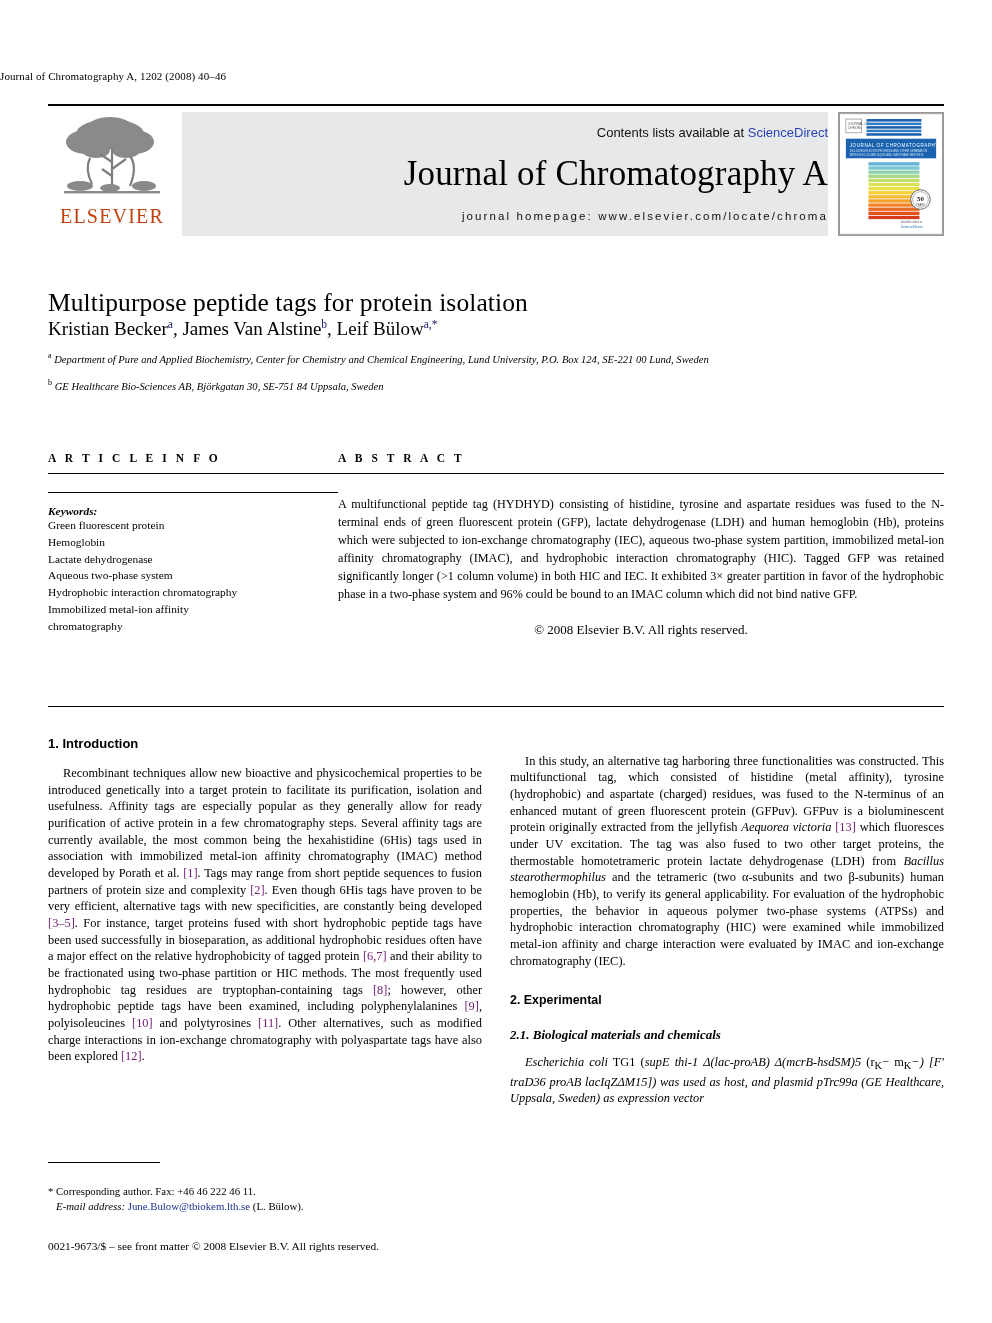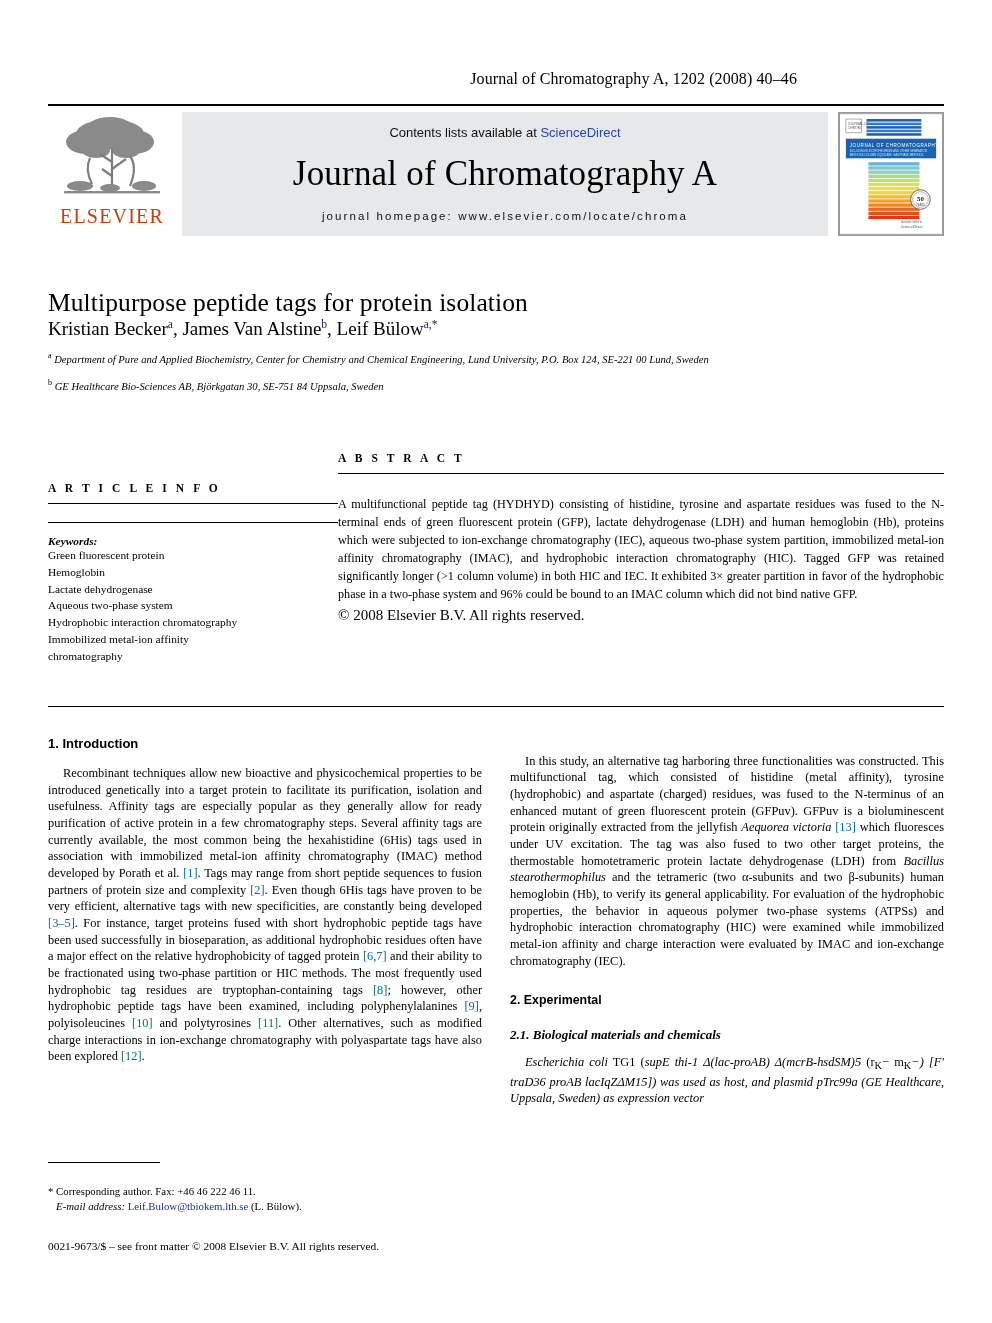--- a/index.html
+++ b/index.html
@@ -21,22 +21,22 @@
     height: 1323px;
     box-sizing: border-box;
   }
 
   
   .running-head {
     position: absolute;
     top: 70px;
     left: 0;
     width: 797px;
-    text-align: right;
-    font-size: 16px;
+    text-align: left;
+    font-size: 11px;
     font-family: "Liberation Serif", serif;
     letter-spacing: 0.1px;
   }
 
   
   .masthead {
     position: absolute;
     top: 104px;
     left: 48px;
     width: 896px;
@@ -70,21 +70,21 @@
     font-size: 20px;
     letter-spacing: 1.2px;
     color: #c2410c;
     margin-top: 1px;
   }
   .journal-band {
     flex: 1 1 auto;
     background: #e7e8ea;
     display: flex;
     flex-direction: column;
-    align-items: center;
+    align-items: flex-end;
     justify-content: center;
     margin: 0 10px 0 6px;
   }
   .contents-line {
     font-family: "Liberation Sans", sans-serif;
     font-size: 13px;
     color: #111;
     margin-top: 2px;
   }
   .contents-line .sd {
@@ -138,38 +138,38 @@
   
   .info-abstract { position: absolute; top: 452px; left: 48px; width: 896px; }
   .col-head {
     font-family: "Liberation Serif", serif;
     font-weight: bold;
     font-size: 11.5px;
     letter-spacing: 3.1px;
   }
   .rule { border-top: 1px solid #000; margin-top: 9px; }
   .ia-row { display: flex; flex-direction: row; }
-  .ia-left { width: 290px; flex: 0 0 290px; margin-top: 30px; }
+  .ia-left { width: 290px; flex: 0 0 290px; }
   .ia-right { flex: 1 1 auto; margin-left: 0px; }
   .hist-title, .kw-title {
     font-style: italic;
     font-weight: bold;
     font-size: 11.4px;
   }
   .hist-line, .kw-line { font-size: 11.4px; line-height: 1.47; }
   .hist-block { margin-top: 12px; }
   .kw-rule { border-top: 1px solid #000; margin-top: 18px; }
   .kw-block { margin-top: 12px; }
   .abstract-body {
     margin-top: 22px;
     font-size: 12.2px;
     line-height: 1.47;
     text-align: justify;
   }
-  .copyright { text-align: left; margin-top: 3px; font-size: 15px; }
+  .copyright { text-align: center; margin-top: 18px; font-size: 13px; }
   .section-divider {
     position: absolute;
     top: 706px;
     left: 48px;
     width: 896px;
     border-top: 1px solid #000;
   }
 
   
   .body-cols {
@@ -205,21 +205,21 @@
     margin-bottom: 11px;
   }
   p.para {
     font-size: 12.4px;
     line-height: 1.345;
     text-align: justify;
     margin: 0;
     text-indent: 15px;
   }
   p.para.noindent { text-indent: 0; }
-  .cite { color: #0369a1; }
+  .cite { color: #701a75; }
   .it { font-style: italic; }
 
   
   .foot-rule {
     position: absolute;
     left: 48px;
     top: 1162px;
     width: 112px;
     border-top: 1.2px solid #000;
   }
@@ -389,20 +389,20 @@
       <div class="h2">2.  Experimental</div>
       <div class="h3">2.1.  Biological materials and chemicals</div>
       <p class="para"><span class="it">Escherichia coli</span><span> TG1 (</span><span class="it">supE</span><span class="it"> thi-1 </span><span class="it">Δ(lac-proAB) Δ(mcrB-hsdSM)5</span><span> (r</span><sub>K</sub><span>− m</span><sub>K</sub><span class="it">−) [F′ traD36 proAB lacIqZΔM15]) was used as host, and plasmid pTrc99a (GE Healthcare, Uppsala, Sweden) as expression vector</span></p>
     </div>
 
   </div>
 
   <div class="foot-rule"></div>
   <div class="footnotes">
     <div>* Corresponding author. Fax: +46 46 222 46 11.</div>
-    <div>&nbsp;&nbsp;&nbsp;<span class="em">E-mail address:</span> <span class="mail">Leif.Bulow@tbiokem.lth.se</span><span> (L. Bülow).</span></div>
+    <div>&nbsp;&nbsp;&nbsp;<span class="em">E-mail address:</span> <span class="mail">June.Bulow@tbiokem.lth.se</span><span> (L. Bülow).</span></div>
   </div>
 
   <div class="imprint">
     <div>0021-9673/$ – see front matter © 2008 Elsevier B.V. All rights reserved.</div>
   </div>
 
 </div>
 
 </body></html>

